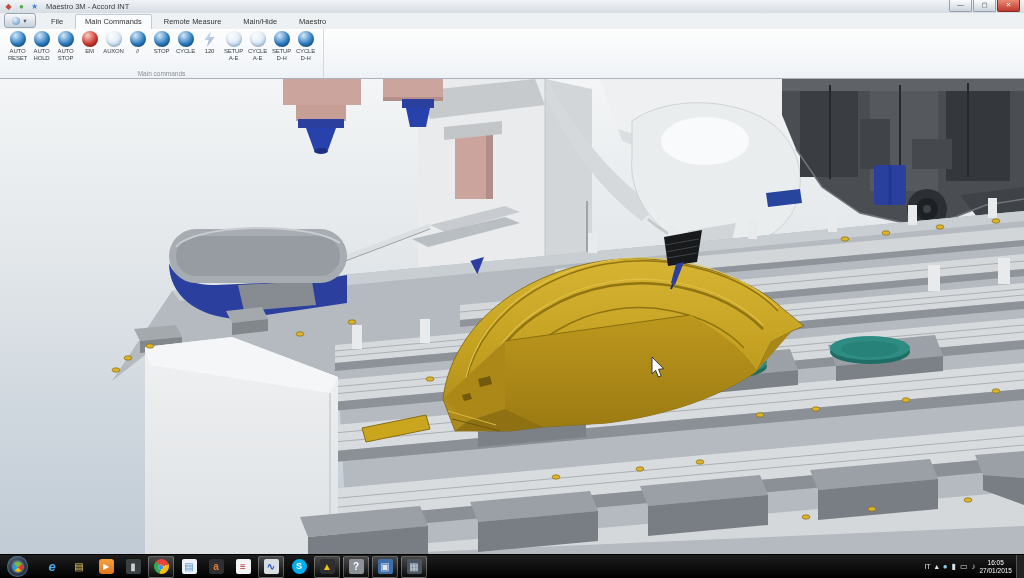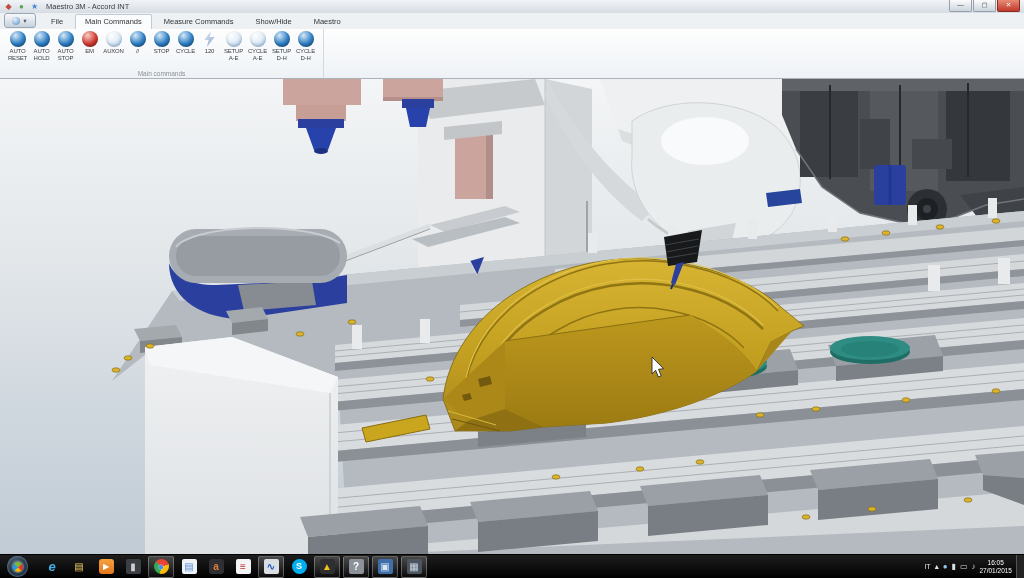--- a/index.html
+++ b/index.html
@@ -106,23 +106,23 @@
     <div class="appmenu">
       <span class="orb"></span>
       <span class="caret">▼</span>
     </div>
     <div class="tabs">
 
         <div class="tab" data-active="false">File</div>
 
         <div class="tab" data-active="true">Main Commands</div>
 
-        <div class="tab" data-active="false">Measure Commands</div>
-
-        <div class="tab" data-active="false">Show/Hide</div>
+        <div class="tab" data-active="false">Remote Measure</div>
+
+        <div class="tab" data-active="false">Main/Hide</div>
 
         <div class="tab" data-active="false">Maestro</div>
       </div>
   </div>
 
   <div class="ribbon">
     <div class="rgroup">
       <div class="rbuttons">
 
           <div class="rbtn">

